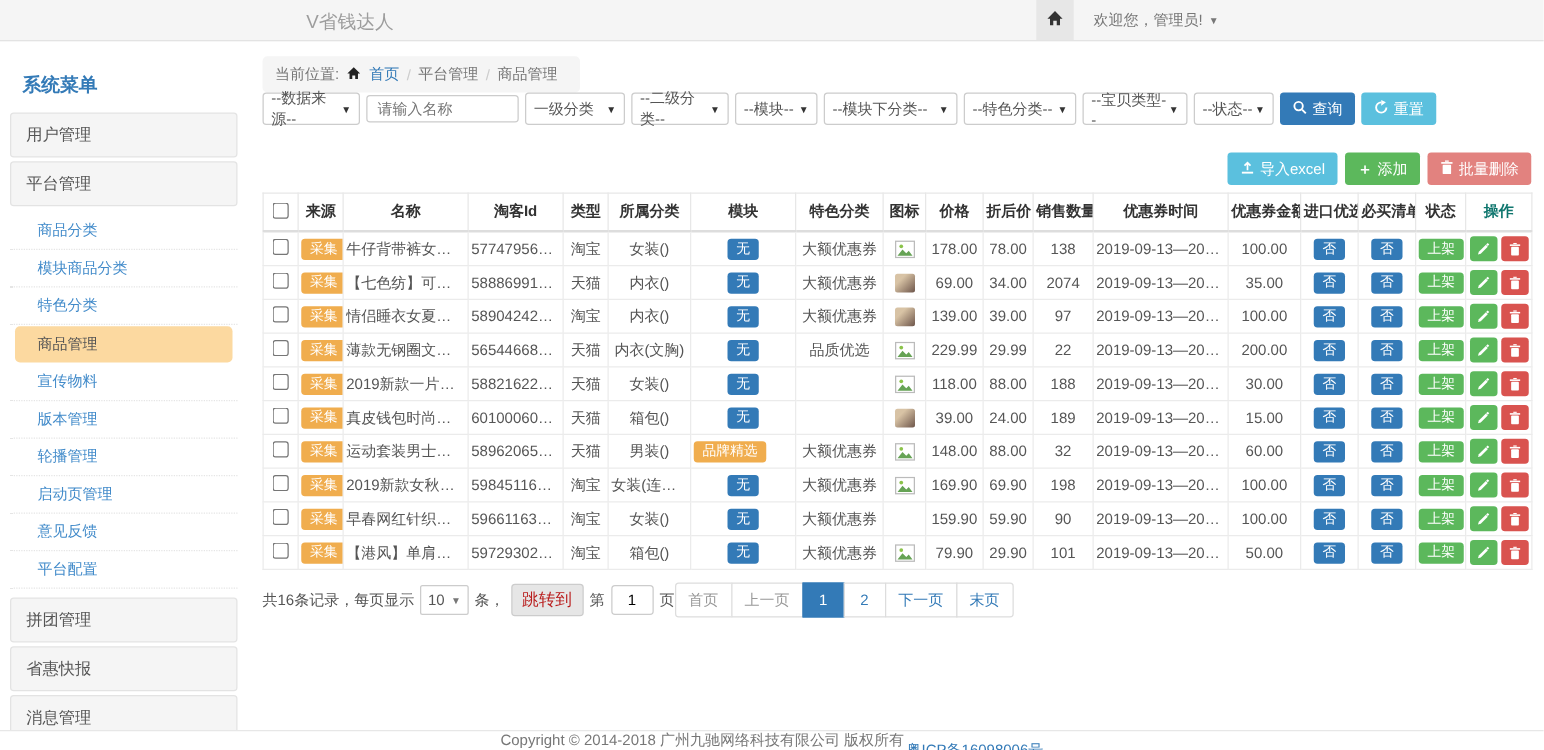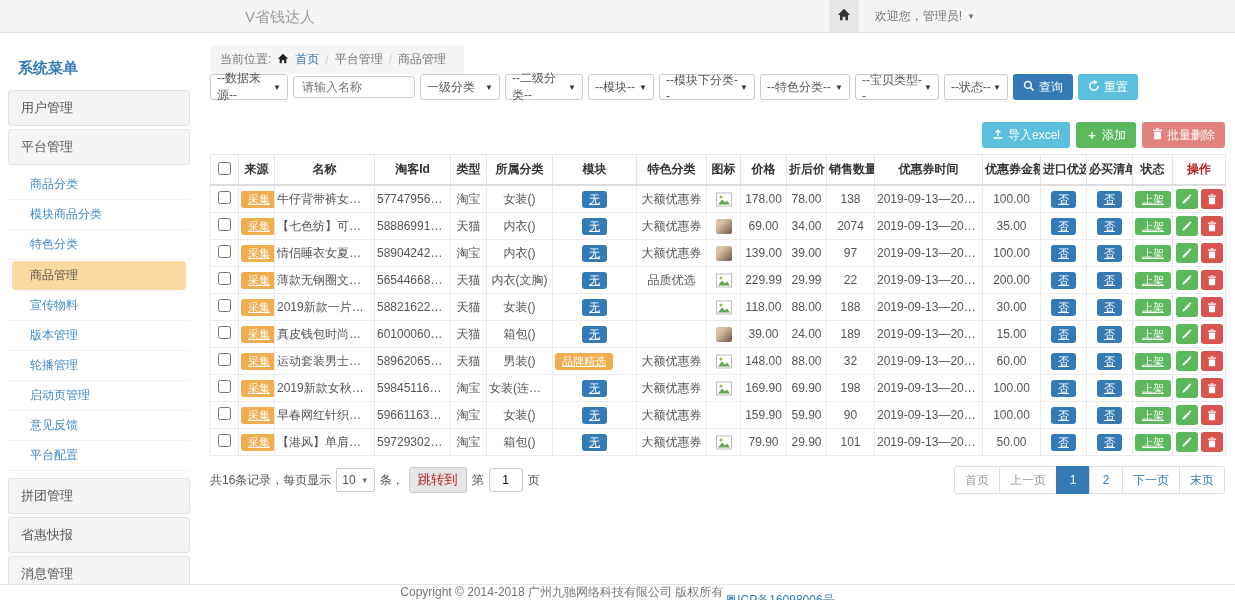--- a/index.html
+++ b/index.html
@@ -38,36 +38,36 @@
     display: inline-flex; align-items: center; gap: 4px; cursor: pointer; flex: none; }
   .btn-primary { background: #337ab7; }
   .btn-info { background: #5bc0de; }
   .btn-success { background: #5cb85c; }
   .btn-danger { background: #e2827f; }
   .actions { margin-top: 22px; display: flex; justify-content: flex-end; gap: 6px; }
   
   table.grid { margin-top: 6px; width: 1015px; border-collapse: collapse; table-layout: fixed; font-size: 12px; }
   .grid th { border: 1px solid #e7e7e7; border-bottom: 2px solid #ddd; padding: 6px 2px; font-weight: bold;
     color: #333; text-align: center; white-space: nowrap; overflow: hidden; }
-  .grid th.op-head { color: #b91c1c; }
+  .grid th.op-head { color: #0f766e; }
   .grid td { border: 1px solid #ebebeb; padding: 3px 2px; text-align: center; color: #555;
     white-space: nowrap; overflow: hidden; text-overflow: ellipsis; height: 27px; }
-  .badge { display: inline-block; padding: 2px 7px; border-radius: 3px; color: #fff; font-size: 11px; line-height: 13px; text-decoration: underline; }
+  .badge { display: inline-block; padding: 2px 7px; border-radius: 3px; color: #fff; font-size: 11px; line-height: 13px; }
   .badge-warning { background: #f0ad4e; }
   .badge-primary { background: #337ab7; cursor: pointer; }
   .badge-success { background: #5cb85c; cursor: pointer; }
   .module-label { margin-left: 2px; color: #555; }
   .op-btn { display: inline-flex; width: 22px; height: 20px; border-radius: 3px; align-items: center; justify-content: center;
     border: none; cursor: pointer; vertical-align: middle; }
   .op-edit { background: #5cb85c; margin-right: 3px; }
   .op-del { background: #d9534f; }
   .thumb { display: inline-block; width: 16px; height: 15px; vertical-align: middle; }
   .thumb.photo { background: linear-gradient(135deg, #d8c3a5 30%, #6d554a); border-radius: 2px; }
   
-  .pagination-row { margin-top: 10px; display: flex; justify-content: space-between; align-items: center; }
+  .pagination-row { margin-top: 10px; display: flex; align-items: center; }
   .pg-left { display: flex; align-items: center; gap: 5px; color: #555; }
   .pg-select { height: 24px; border: 1px solid #ccc; border-radius: 2px; background: #fff; padding: 0 5px;
     display: inline-flex; align-items: center; gap: 5px; cursor: pointer; }
   .jump-btn { background: #e6e6e6; border: 1px solid #ccc; border-radius: 3px; padding: 3px 8px; color: #b91c1c; cursor: pointer; }
   .pg-input { width: 34px; height: 24px; border: 1px solid #ccc; border-radius: 3px; text-align: center; font-size: 12px; }
   .pager { display: flex; }
   .pager .pg { min-width: 34px; height: 28px; border: 1px solid #ddd; display: flex; align-items: center; justify-content: center;
     padding: 0 10px; background: #fff; color: #337ab7; cursor: pointer; margin-left: -1px; }
   .pager .pg:first-child { border-radius: 3px 0 0 3px; margin-left: 0; }
   .pager .pg:last-child { border-radius: 0 3px 3px 0; }
@@ -149,21 +149,21 @@
         <span class="caret">▼</span>
       </div>
     <div class="fselect" style="width:78px">
         <span>--二级分类--</span>
         <span class="caret">▼</span>
       </div>
     <div class="fselect" style="width:66px">
         <span>--模块--</span>
         <span class="caret">▼</span>
       </div>
-    <div class="fselect" style="width:96px">
+    <div class="fselect" style="width:107px">
         <span>--模块下分类--</span>
         <span class="caret">▼</span>
       </div>
     <div class="fselect" style="width:90px">
         <span>--特色分类--</span>
         <span class="caret">▼</span>
       </div>
     <div class="fselect" style="width:84px">
         <span>--宝贝类型--</span>
         <span class="caret">▼</span>

